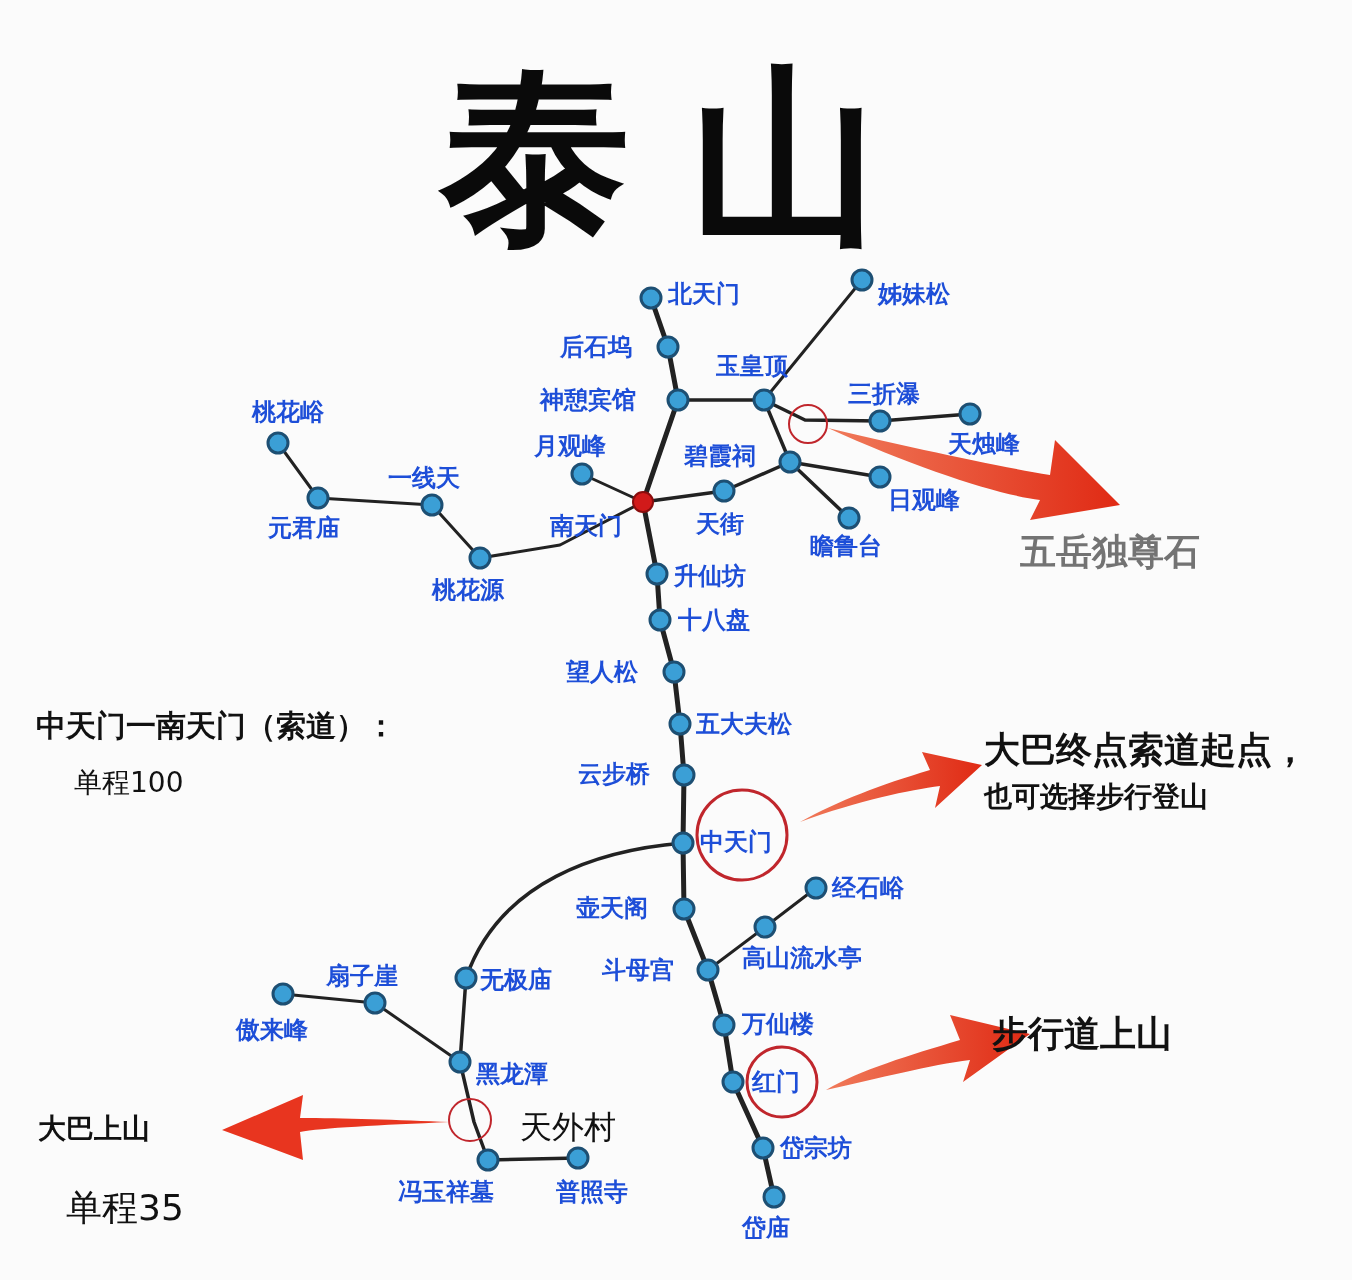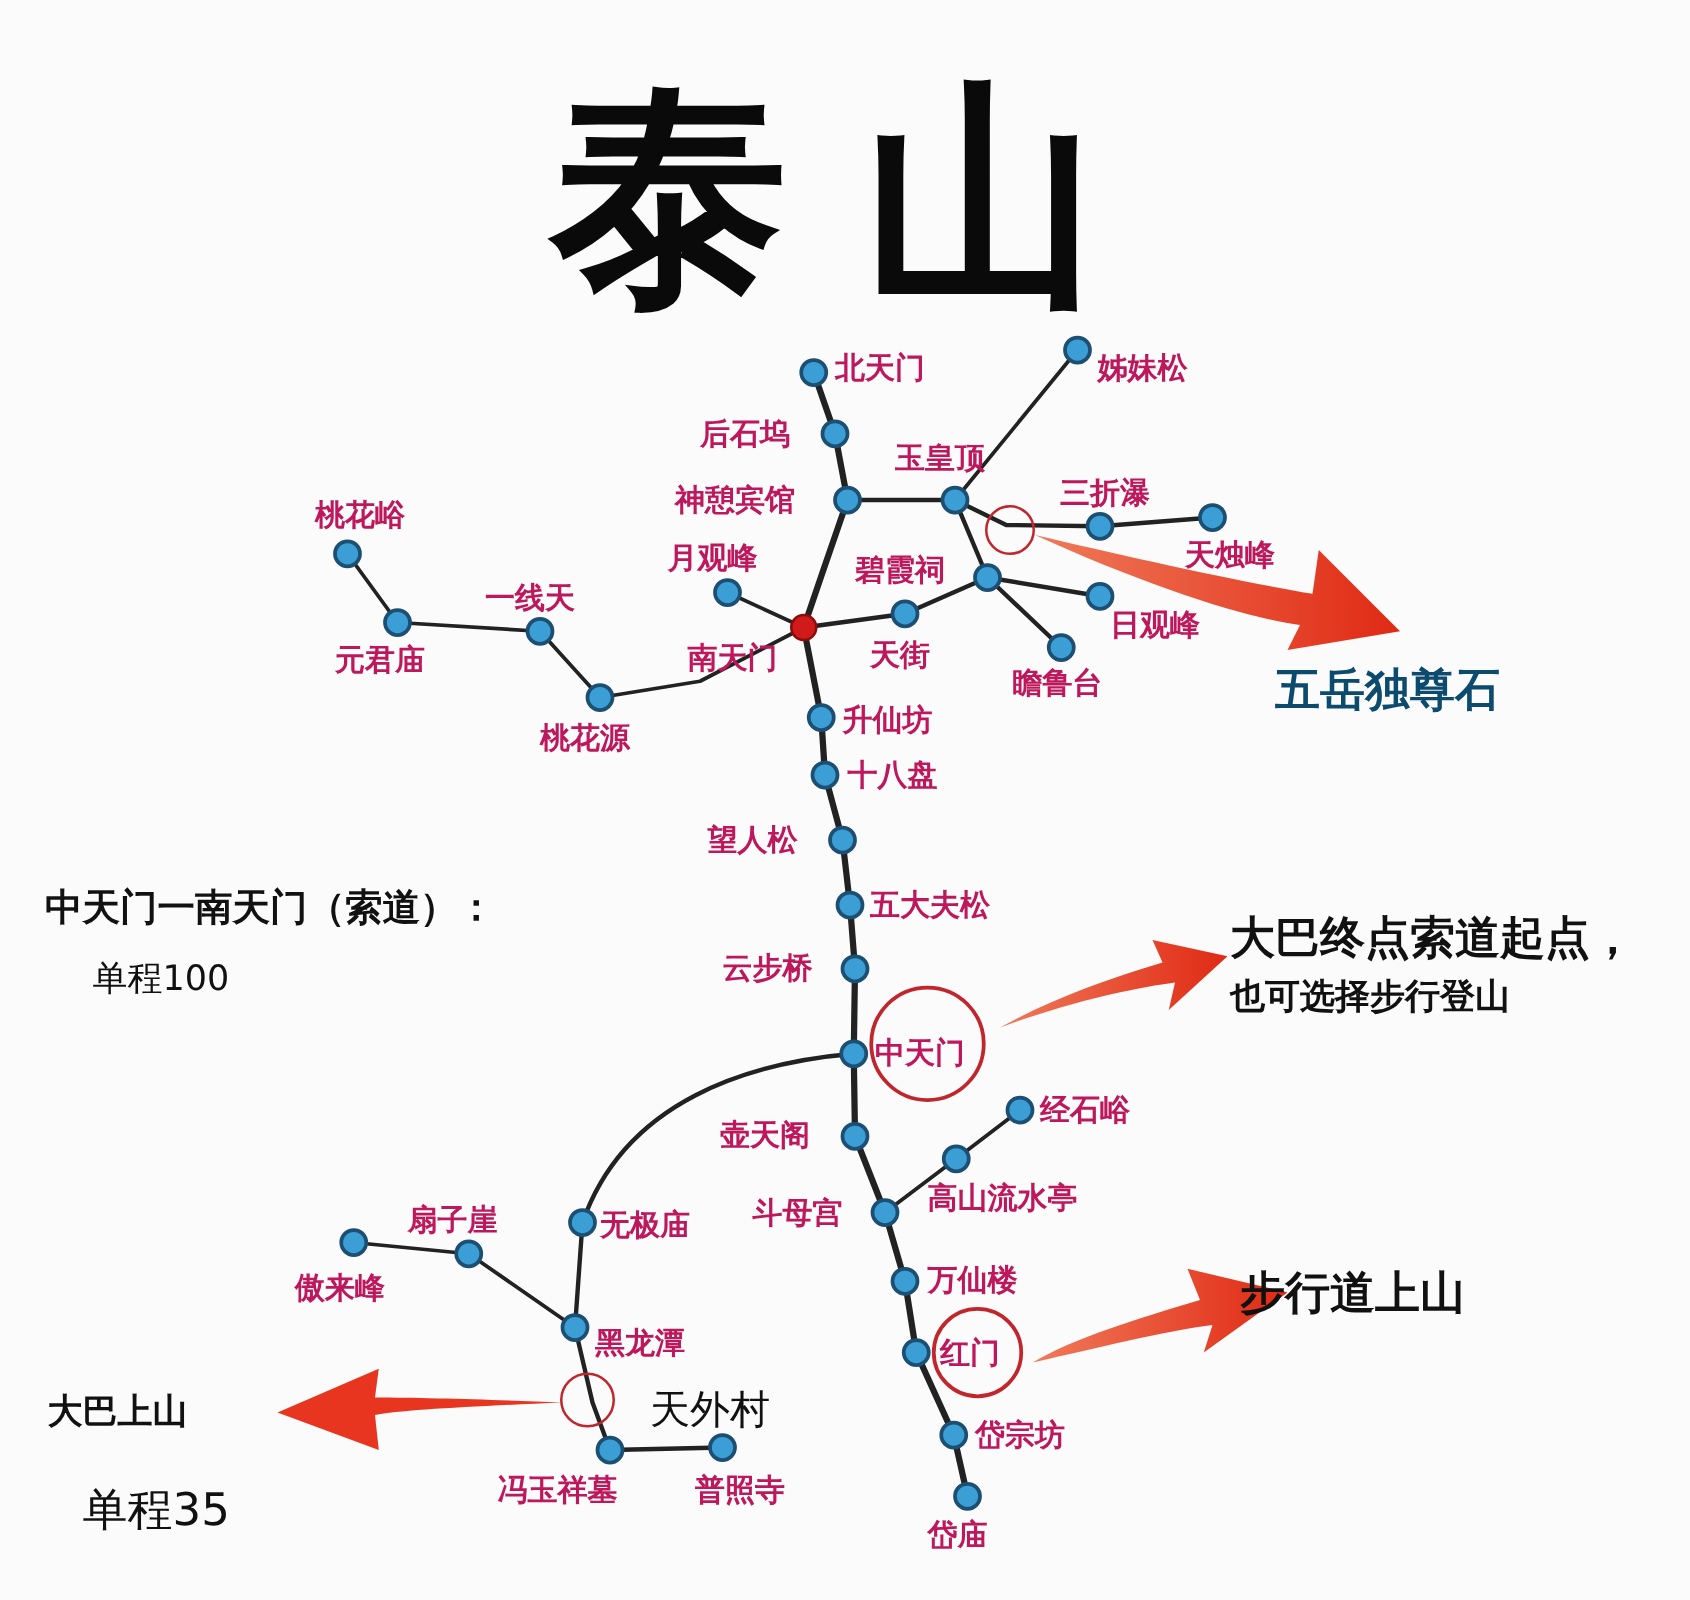--- a/index.html
+++ b/index.html
@@ -2,24 +2,24 @@
 <html><head>
 <meta charset="utf-8">
 <style>
   html, body { margin:0; padding:0; }
   body { width:1352px; height:1280px; background:#fbfbfb; position:relative; overflow:hidden;
          font-family:"DejaVu Sans", sans-serif; }
   #map { position:absolute; left:0; top:0; width:1352px; height:1280px; }
   .title { position:absolute; left:440px; top:30px; width:500px; height:230px;
            font-family:"DejaVu Serif", serif; font-weight:bold; font-size:190px; line-height:230px;
            color:#0a0a0a; letter-spacing:60px; text-align:center;margin-top:12px; }
-  .lbl { position:absolute; font-weight:bold; font-size:24px; color:#be185d; white-space:nowrap; line-height:28px; }
+  .lbl { position:absolute; font-weight:bold; font-size:24px; color:#1d4ed8; white-space:nowrap; line-height:28px; }
   .note { position:absolute; color:#111; white-space:nowrap; }
   .note.bold { font-weight:bold; }
-  .blue { color:#0c4a6e; }
+  .blue { color:#737373; }
 </style>
 </head>
 <body>
 
 <svg id="map" viewBox="0 0 1352 1280" xmlns="http://www.w3.org/2000/svg">
   <defs>
     <linearGradient id="arrowGrad" x1="0" y1="0" x2="1" y2="0">
       <stop offset="0" stop-color="#f07a5a"></stop>
       <stop offset="1" stop-color="#e02a14"></stop>
     </linearGradient>

